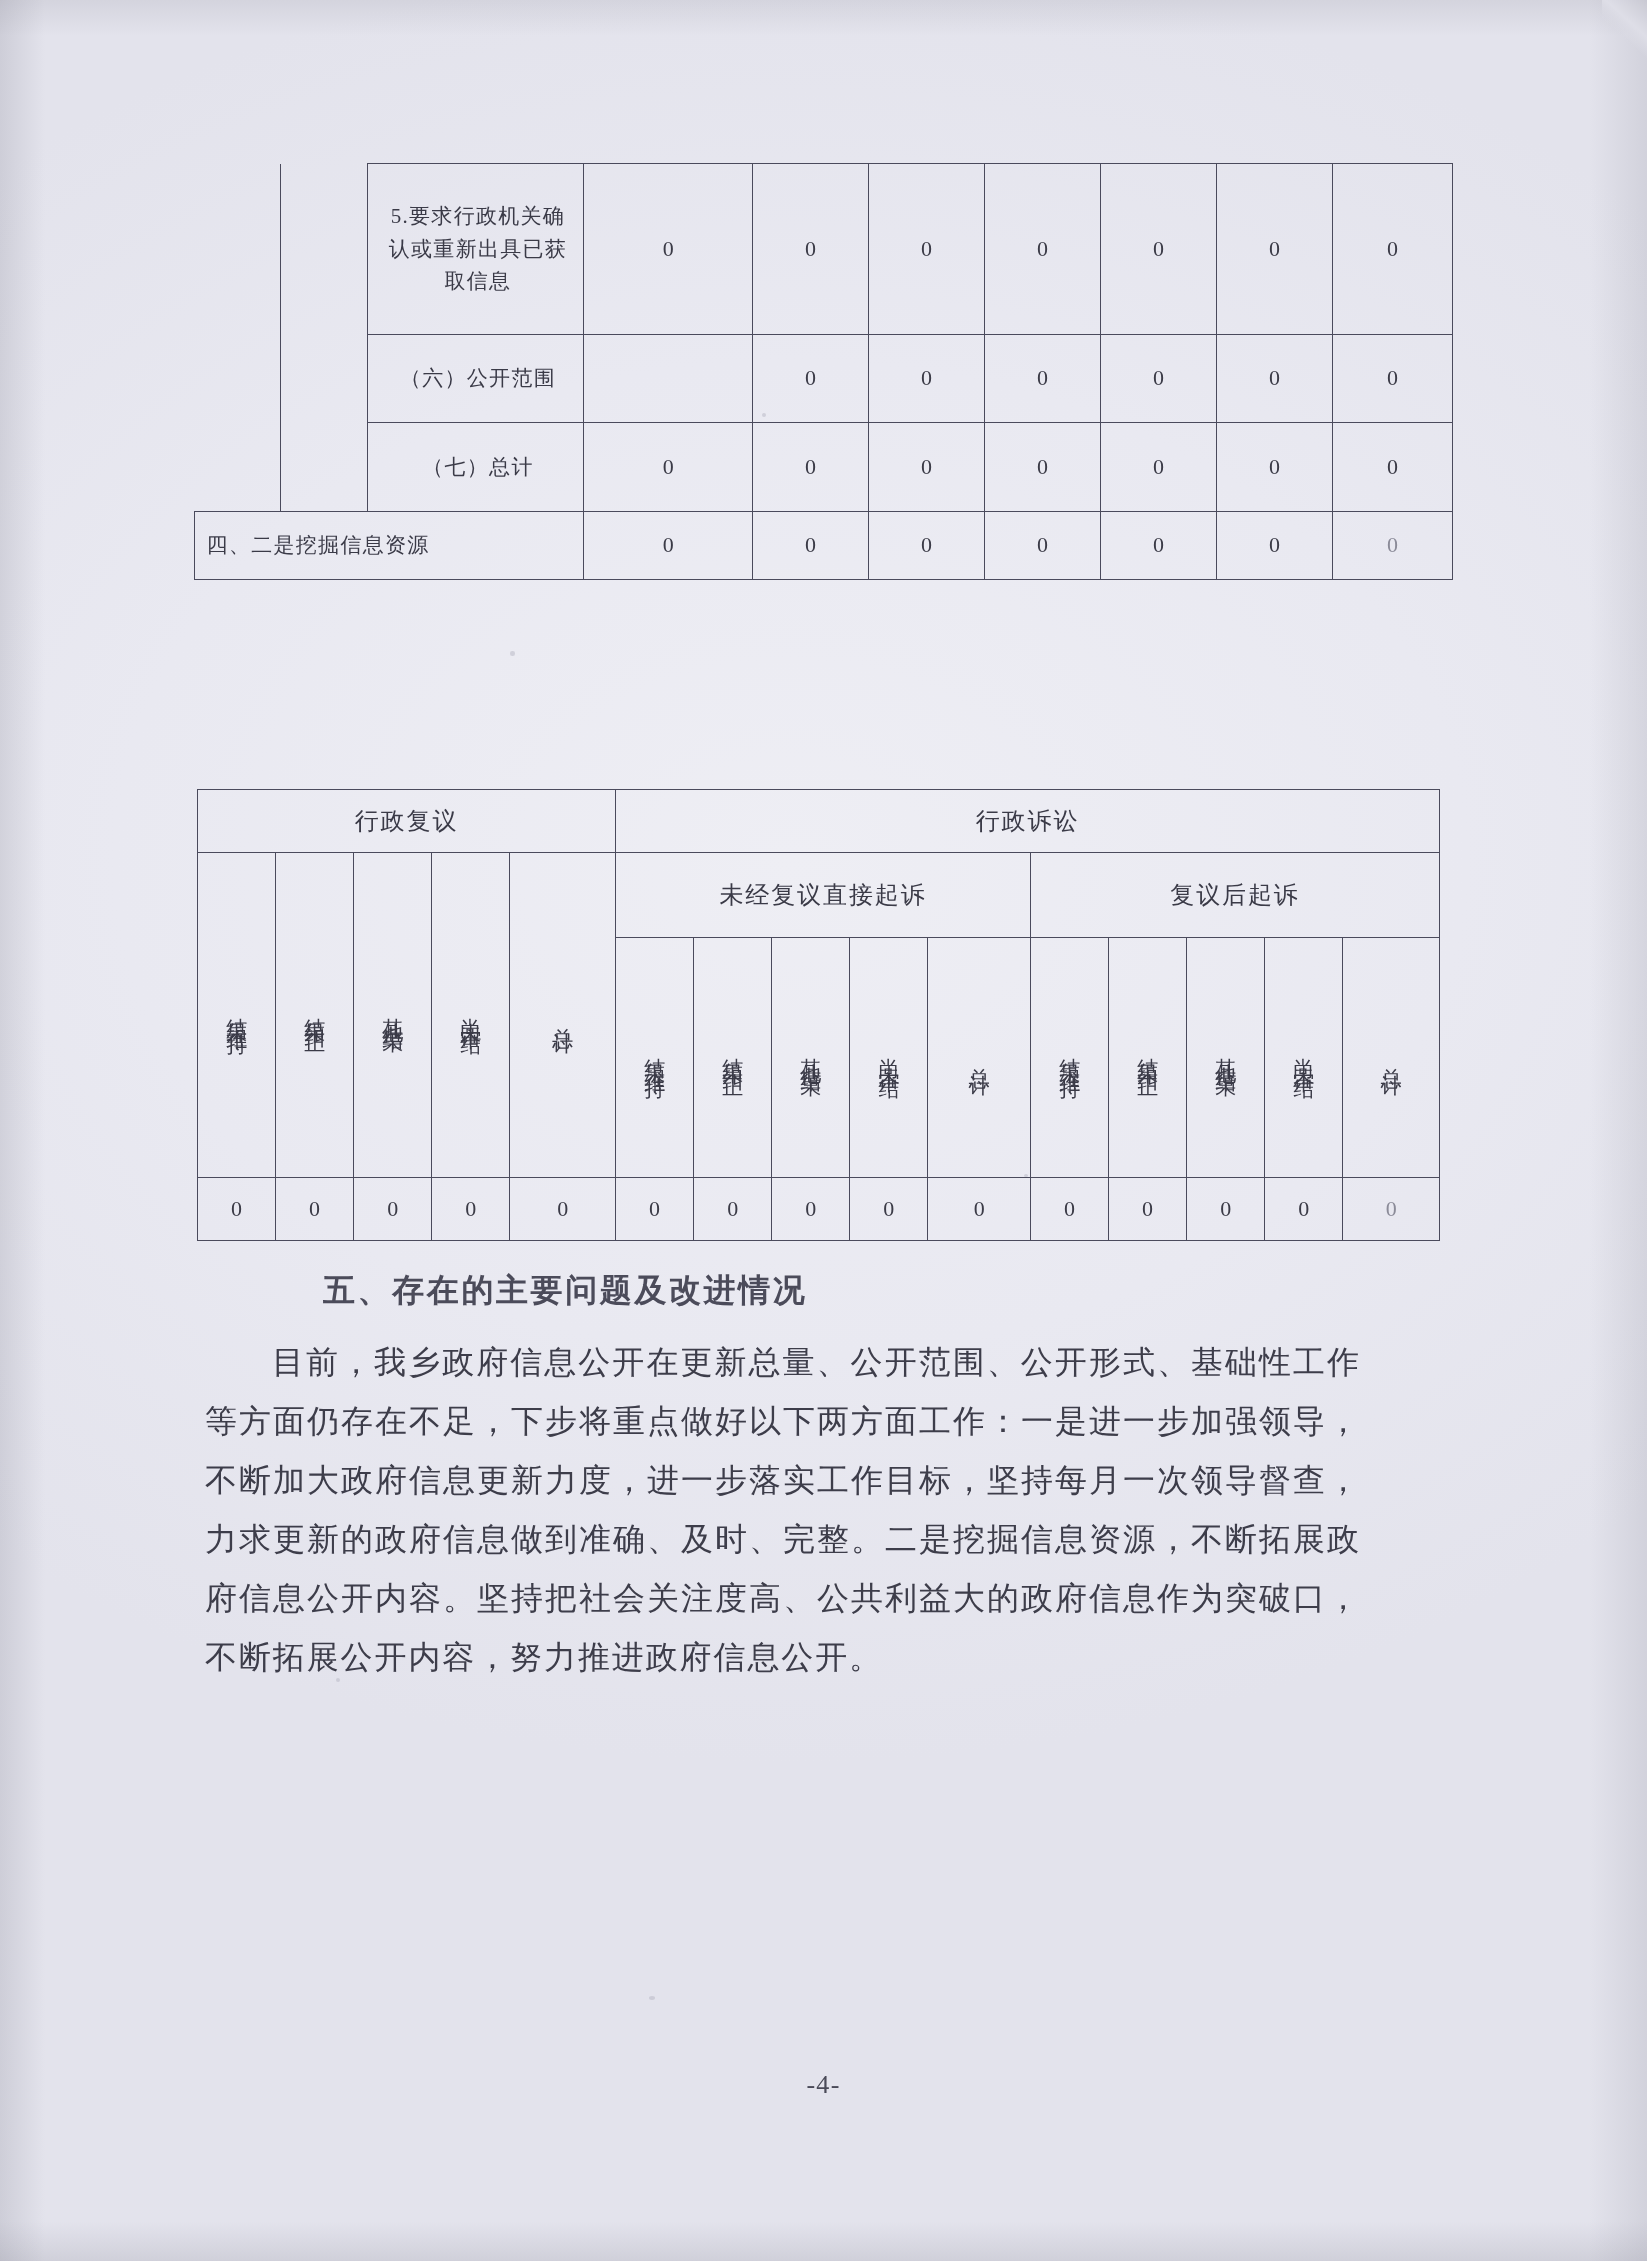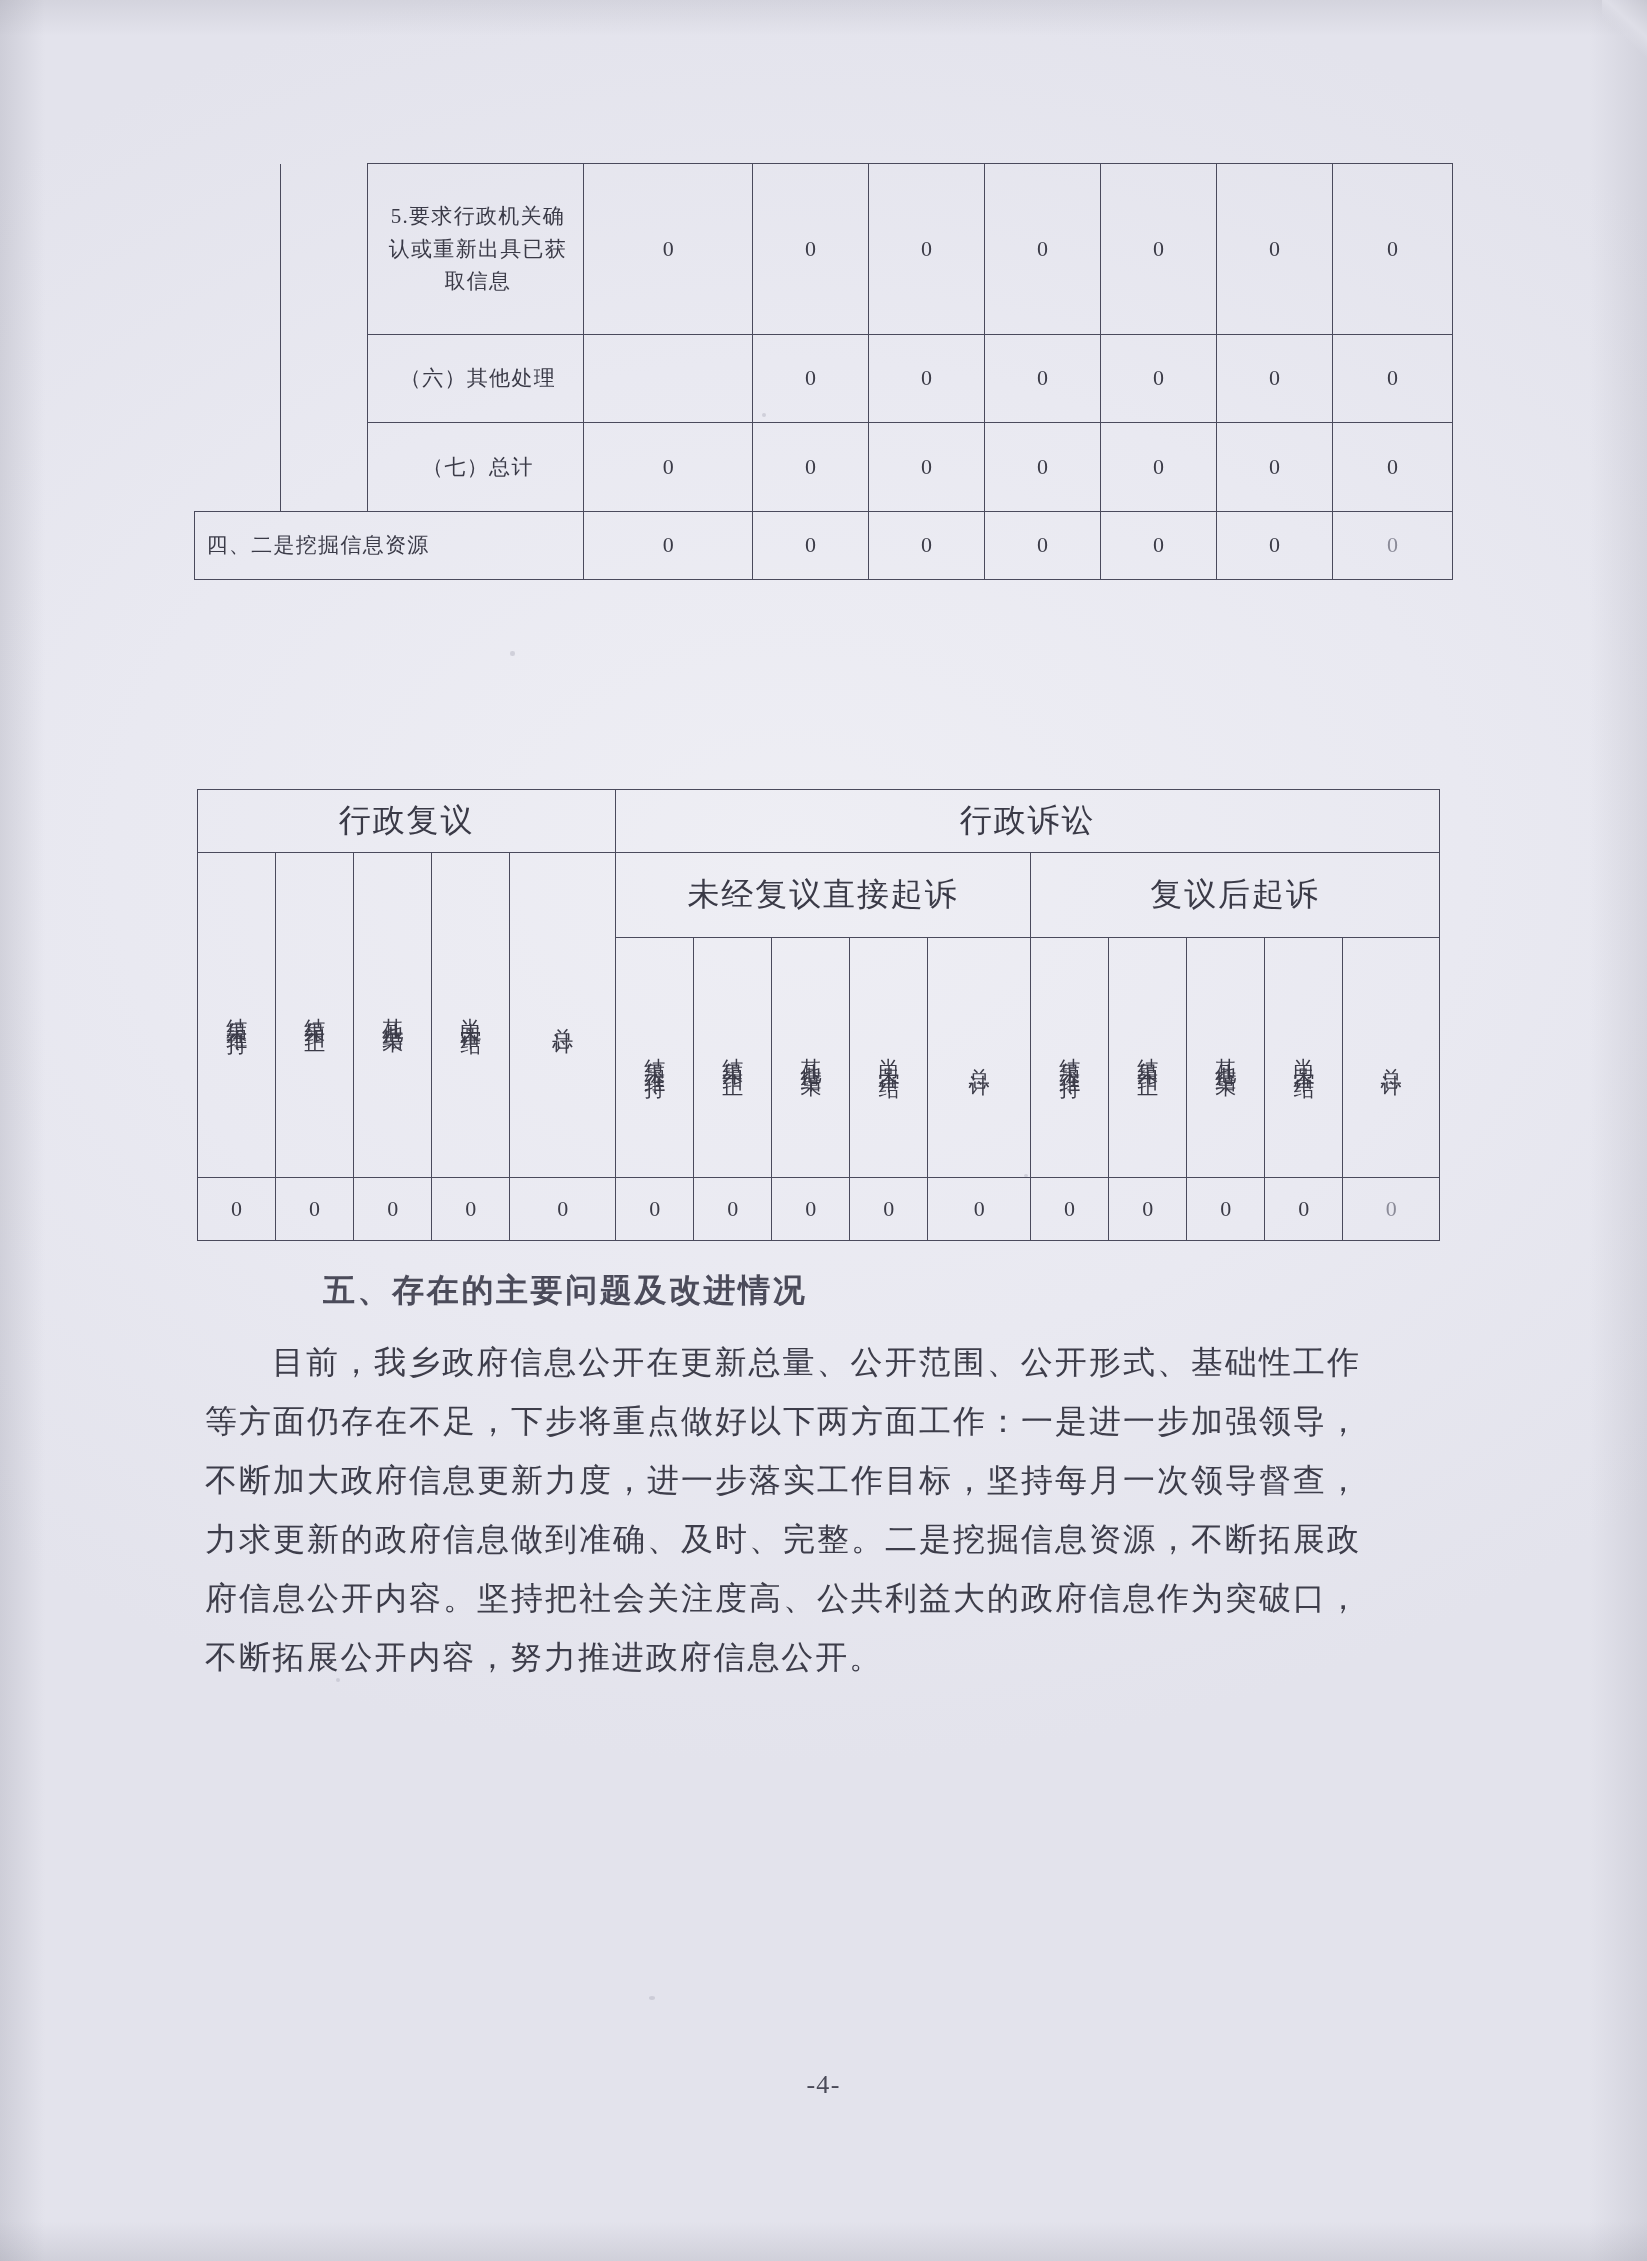--- a/index.html
+++ b/index.html
@@ -105,21 +105,21 @@
   
   #table2-wrap {
     position: absolute;
     left: 197px;
     top: 789px;
     width: 1243px;
   }
   #table2 { width: 1243px; }
   #table2 .grp {
     text-align: center;
-    font-size: 32px;
+    font-size: 24px;
     letter-spacing: 1.9px;
     color: #3a3a47;
     height: 62px;
   }
   #table2 .vhead {
     height: 239px;
     text-align: center;
     vertical-align: middle;
     font-size: 21px;
     line-height: 1.35;
@@ -204,21 +204,21 @@
             <td class="num">0</td>
             <td class="num">0</td>
             <td class="num">0</td>
             <td class="num">0</td>
             <td class="num">0</td>
             <td class="num">0</td>
           </tr>
 
           <tr>
             <td style="border-left:none;border-top:none;border-bottom:none;border-right:1.3px solid #4a4a5c;"></td>
-            <td class="lab lab-sub" style="height:67px;">（六）其他处理</td>
+            <td class="lab lab-sub" style="height:67px;">（六）公开范围</td>
             <td class="num"></td>
             <td class="num">0</td>
             <td class="num">0</td>
             <td class="num">0</td>
             <td class="num">0</td>
             <td class="num">0</td>
             <td class="num">0</td>
           </tr>
 
           <tr>

